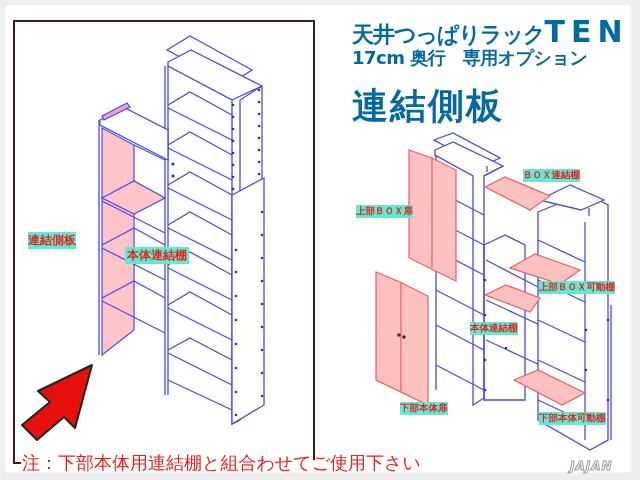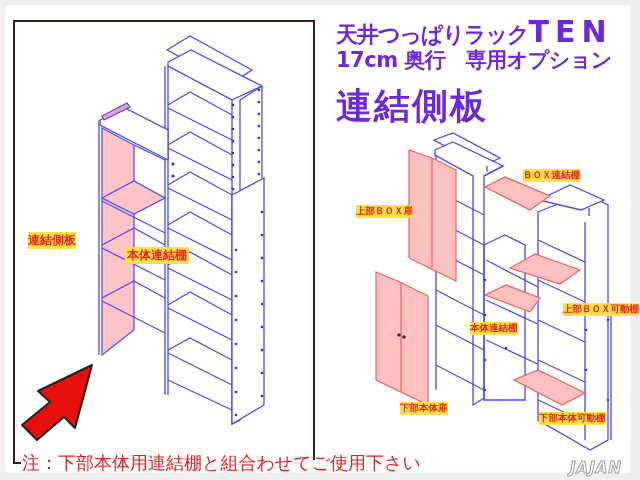--- a/index.html
+++ b/index.html
@@ -1,28 +1,28 @@
 <!DOCTYPE html>
 <html><head>
 <meta charset="utf-8">
 <style>
   html,body{margin:0;padding:0;}
   body{width:640px;height:480px;position:relative;overflow:hidden;background:#eeeeee;font-family:"DejaVu Sans",sans-serif;}
   .panel{position:absolute;left:4px;top:4px;width:628px;height:470px;background:#ffffff;box-shadow:0 0 3px #cfcfcf inset;}
   .frame{position:absolute;left:13px;top:20px;width:302px;height:440px;border:2px solid #3a1a1a;border-bottom:none;box-sizing:border-box;}
   .frame-foot{position:absolute;left:13px;top:453px;width:6px;height:9px;border-left:2px solid #3a1a1a;border-bottom:2px solid #3a1a1a;}
-  .title{position:absolute;left:336px;color:#6d28d9;font-weight:bold;white-space:nowrap;}
+  .title{position:absolute;left:352px;color:#0369a1;font-weight:bold;white-space:nowrap;}
   .t1{top:14px;font-size:22px;letter-spacing:-1px;}
   .t1 .big{font-size:30px;letter-spacing:6px;font-family:"DejaVu Sans",sans-serif;}
-  .t2{top:46px;font-size:21px;letter-spacing:-0.5px;}
+  .t2{top:46px;font-size:18px;letter-spacing:-0.5px;}
   .t3{top:82px;font-size:36px;letter-spacing:2px;}
-  .lbl{position:absolute;color:#e8211c;font-weight:bold;white-space:nowrap;background:#fde047;}
+  .lbl{position:absolute;color:#e8211c;font-weight:bold;white-space:nowrap;background:#5eead4;}
   .lbl-s{font-size:9.5px;}
   .note{position:absolute;left:22px;top:451px;font-size:18px;color:#e8211c;white-space:nowrap;}
-  .logo{position:absolute;left:570px;top:459px;font-size:15px;font-weight:bold;font-style:italic;color:#fff;-webkit-text-stroke:1px #9a9a9a;letter-spacing:1px;}
+  .logo{position:absolute;left:570px;top:459px;font-size:12px;font-weight:bold;font-style:italic;color:#fff;-webkit-text-stroke:1px #9a9a9a;letter-spacing:1px;}
   svg{position:absolute;left:0;top:0;}
 </style>
 </head>
 <body>
 
 <div class="panel"></div>
 <div class="frame"></div>
 <div class="frame-foot"></div>
 
 <svg width="640" height="480">
@@ -179,20 +179,20 @@
 
 <div class="title t1"><span>天井つっぱりラック</span><span class="big">TEN</span></div>
 <div class="title t2">17cm 奥行　専用オプション</div>
 <div class="title t3">連結側板</div>
 
 <div class="lbl" style="left:28px;top:232px;font-size:12px;">連結側板</div>
 <div class="lbl" style="left:125px;top:247px;font-size:12px;padding:0 2px;">本体連結棚</div>
 
 <div class="lbl lbl-s" style="left:523px;top:169px;">ＢＯＸ連結棚</div>
 <div class="lbl lbl-s" style="left:356px;top:205px;">上部ＢＯＸ扉</div>
-<div class="lbl lbl-s" style="left:539px;top:303px;margin-left:24px;">上部ＢＯＸ可動棚</div>
+<div class="lbl lbl-s" style="left:539px;top:281px;">上部ＢＯＸ可動棚</div>
 <div class="lbl lbl-s" style="left:470px;top:322px;">本体連結棚</div>
 <div class="lbl lbl-s" style="left:360px;top:402px;margin-left:40px;">下部本体扉</div>
 <div class="lbl lbl-s" style="left:539px;top:412px;font-family:Liberation Mono, monospace;">下部本体可動棚</div>
 
 <div class="note">注：下部本体用連結棚と組合わせてご使用下さい</div>
 
 <div class="logo">JAJAN</div>
 
 </body></html>

